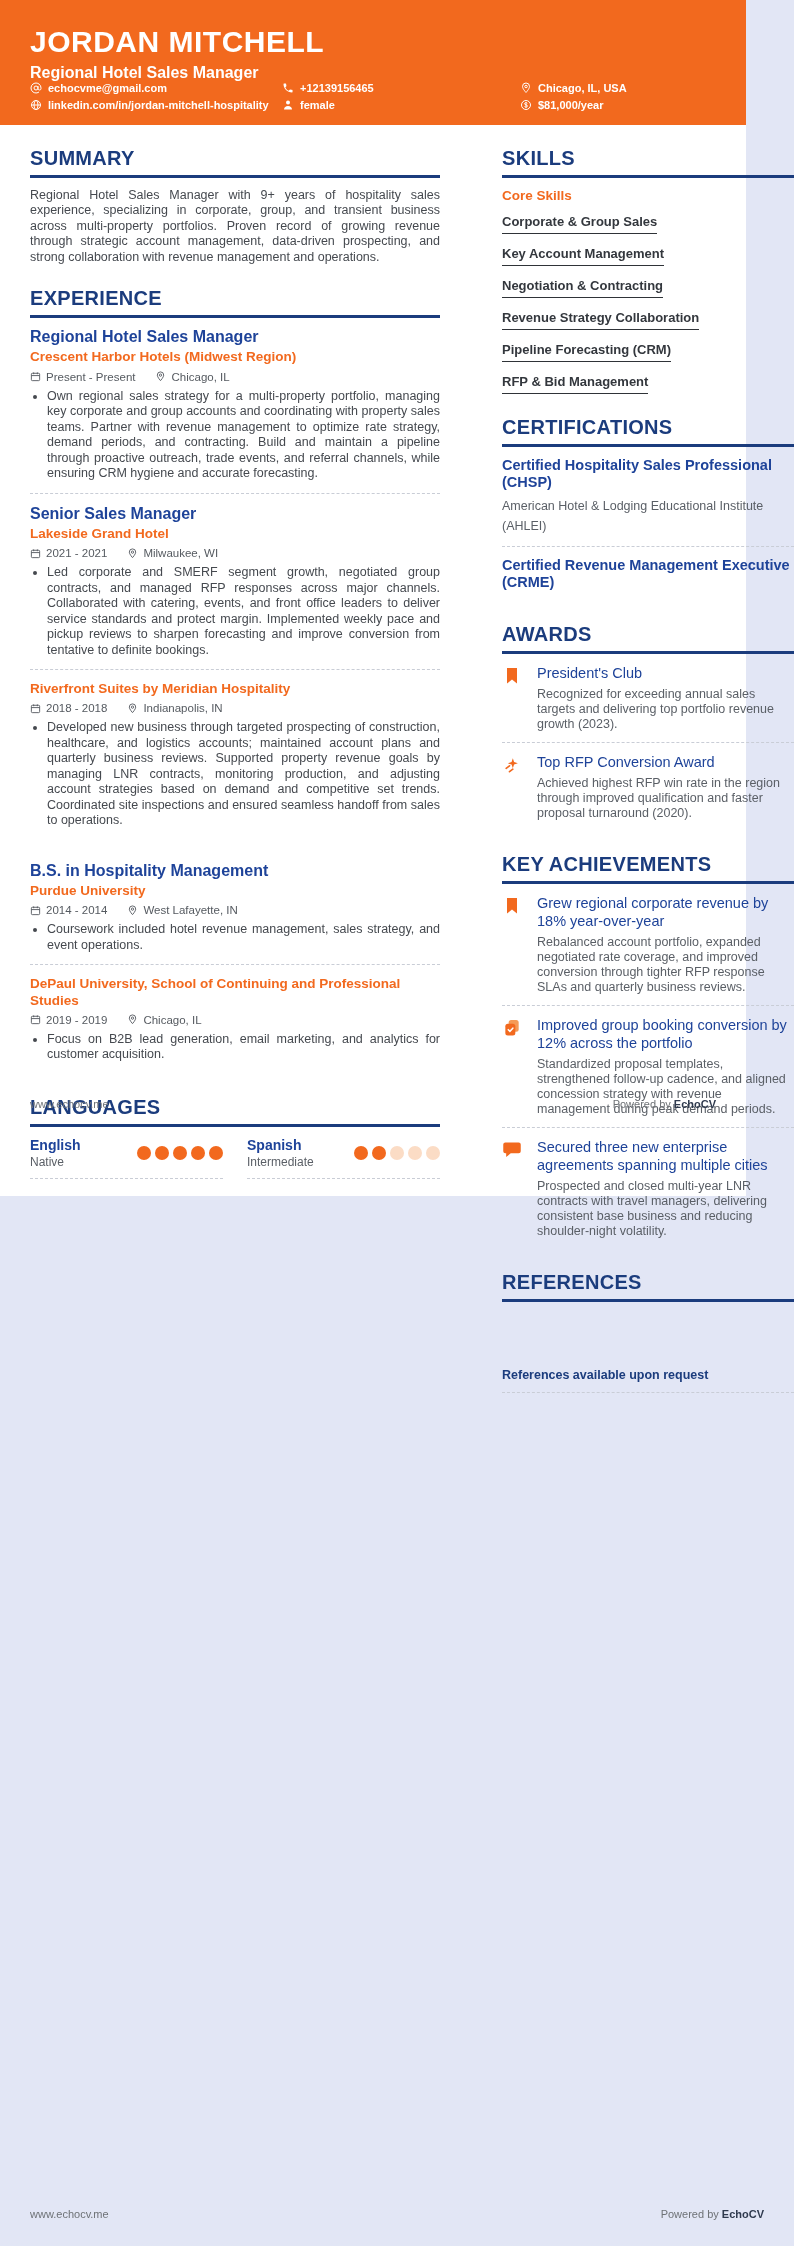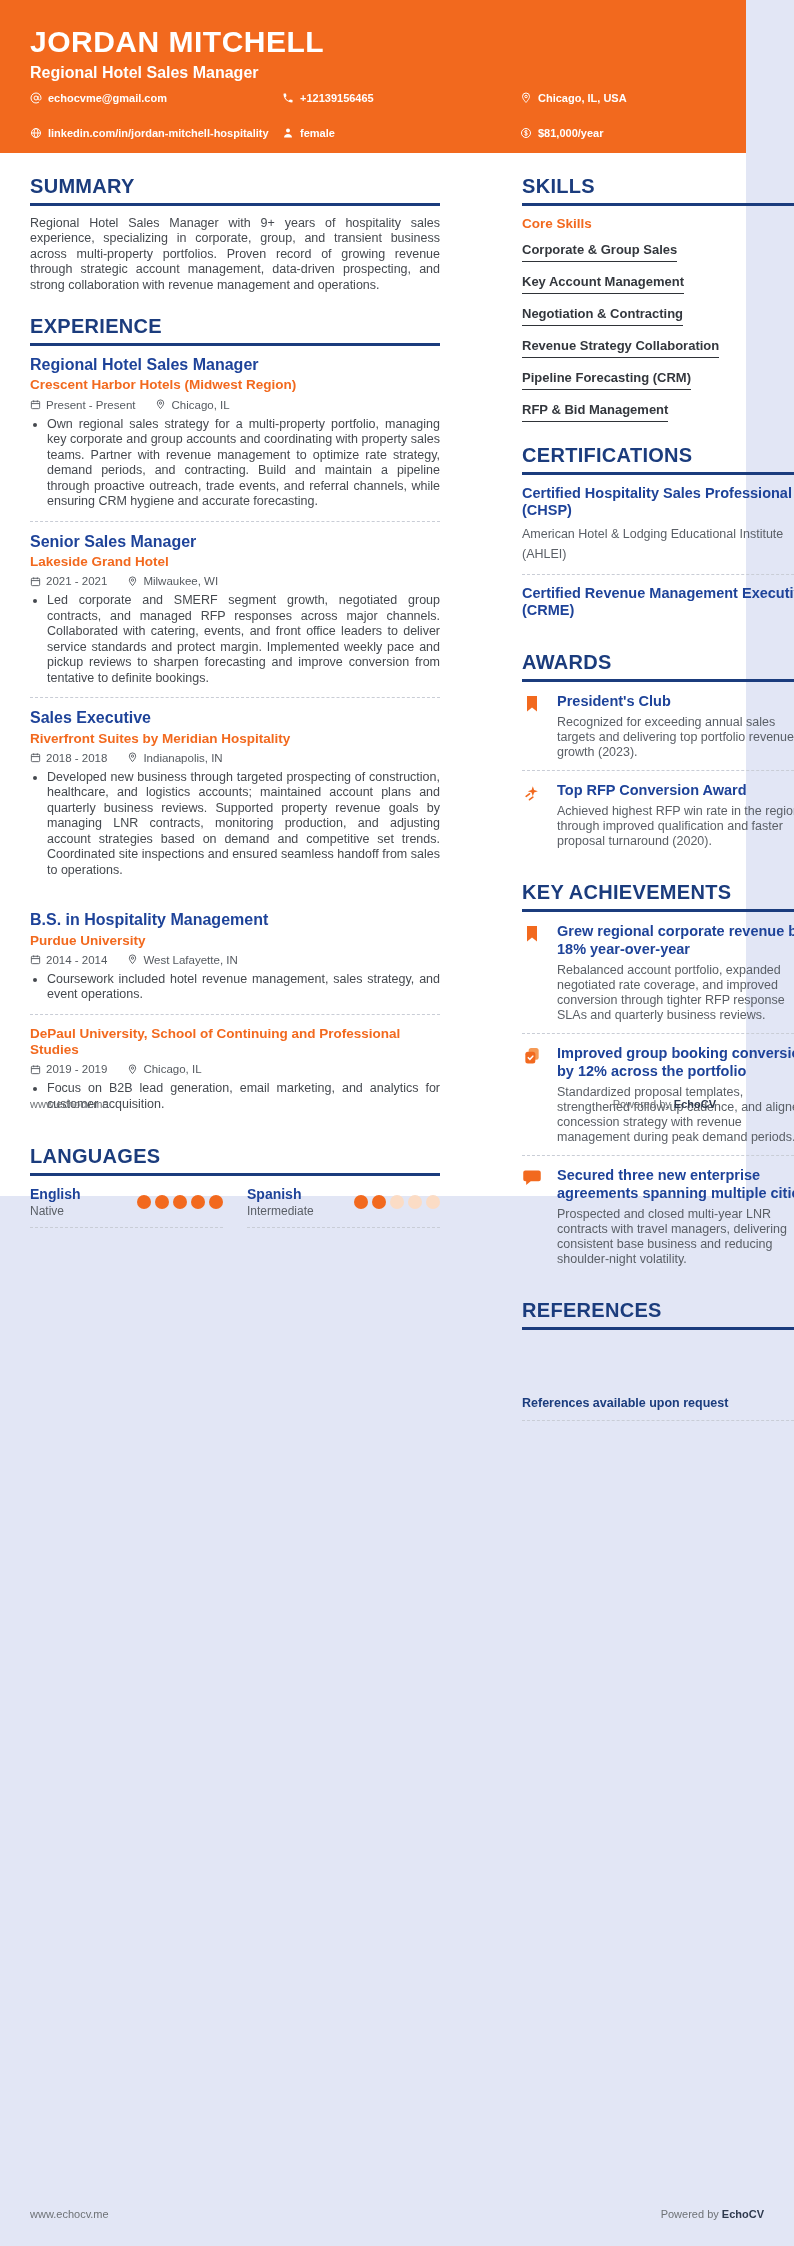--- a/index.html
+++ b/index.html
@@ -15,26 +15,26 @@
   }
   *{margin:0;padding:0;box-sizing:border-box;}
   body{width:794px;font-family:"Liberation Sans",sans-serif;background:var(--lav);}
   .canvas{position:relative;width:794px;height:2246px;background:var(--lav);overflow:hidden;}
   .sheet{position:absolute;top:0;left:0;width:746px;height:1196px;background:#ffffff;}
 
   
   .hdr{background:var(--orange);color:#fff;padding:26px 30px 14px 30px;}
   .hdr .name{font-size:30px;font-weight:bold;letter-spacing:.5px;line-height:1.05;}
   .hdr .title{font-size:16px;font-weight:bold;margin-top:6px;}
-  .contacts{margin-top:10px;display:grid;grid-template-columns:252px 238px 1fr;row-gap:23px;}
+  .contacts{display:grid;grid-template-columns:252px 238px 1fr;row-gap:5px;}
   .contact{display:flex;align-items:center;gap:6px;font-size:11px;font-weight:bold;color:#fff;white-space:nowrap;}
   .contact svg{flex:0 0 auto;display:block;}
 
   
-  .cols{display:flex;gap:82px;padding:22px 30px 0 30px;}
+  .cols{display:flex;gap:62px;padding:22px 30px 0 30px;}
   .col-l{width:410px;flex:none;}
   .col-r{width:292px;flex:none;}
 
   .sec{margin-bottom:22px;}
   .sec-h{font-size:20px;font-weight:bold;color:var(--navy);letter-spacing:.3px;
          border-bottom:3px solid var(--navy);padding-bottom:5px;margin-bottom:10px;}
 
   .body-txt{font-size:12.5px;line-height:15.5px;color:var(--text);text-align:justify;}
 
   
@@ -68,21 +68,21 @@
   .cert{padding-bottom:10px;margin-bottom:10px;border-bottom:1.5px dashed var(--dash);}
   .cert.last{border-bottom:none;margin-bottom:0;}
   .cert .c-title{font-size:14.5px;font-weight:bold;color:var(--navy-item);line-height:17px;}
   .cert .c-issuer{font-size:12.5px;color:var(--muted);line-height:20px;margin-top:5px;}
 
   
   .aitem{display:flex;gap:13px;padding-bottom:10px;margin-bottom:10px;border-bottom:1.5px dashed var(--dash);}
   .aitem.last{border-bottom:none;margin-bottom:0;}
   .aicon{flex:0 0 22px;padding-top:2px;}
   .aicon svg{display:block;}
-  .aitem .a-title{font-size:14.5px;font-weight:bold;color:var(--navy-item);line-height:18px;}
+  .aitem .a-title{font-size:14.5px;font-weight:normal;color:var(--navy-item);line-height:18px;}
   .aitem .a-desc{font-size:12.5px;color:var(--muted);line-height:15px;margin-top:5px;}
 
   
   .ref-note{margin-top:66px;font-size:12.5px;font-weight:bold;color:var(--navy);
             padding-bottom:10px;border-bottom:1.5px dashed var(--dash);}
 
   
   .pfoot{position:absolute;left:30px;right:30px;display:flex;justify-content:space-between;
          font-size:11px;color:#6E7276;}
   .pfoot .brand{color:#2F3A4E;font-weight:bold;}
@@ -218,21 +218,20 @@
                   </span>
                 <span>Milwaukee, WI</span>
               </span>
             </div>
             <ul>
                 <li>Led corporate and SMERF segment growth, negotiated group contracts, and managed RFP responses across major channels. Collaborated with catering, events, and front office leaders to deliver service standards and protect margin. Implemented weekly pace and pickup reviews to sharpen forecasting and improve conversion from tentative to definite bookings.</li>
               </ul>
           </div>
 
           <div class="entry last">
-            <div class="e-title">Sales Executive</div>
             <div class="e-org">Riverfront Suites by Meridian Hospitality</div>
             <div class="meta-row">
               <span class="meta">
                 <span>
                     <svg width="11" height="11" viewBox="0 0 24 24" fill="none" stroke="#555A60" stroke-width="2">
                       <rect x="3" y="5" width="18" height="16" rx="2"></rect>
                       <path d="M3 10h18M8 3v4M16 3v4"></path>
                     </svg>
                   </span>
                 <span>2018 - 2018</span>

